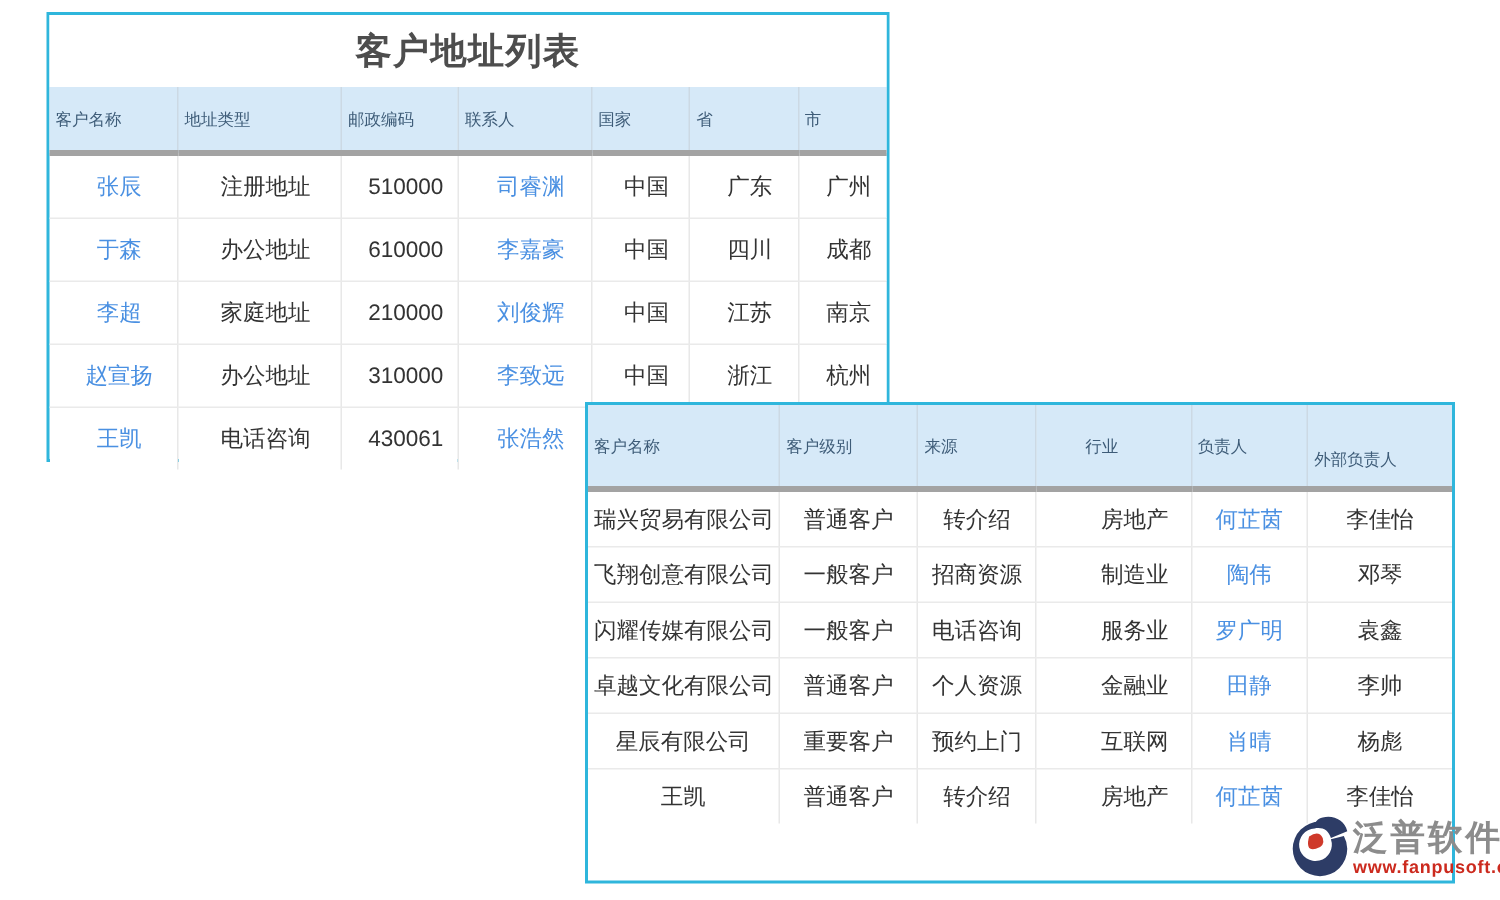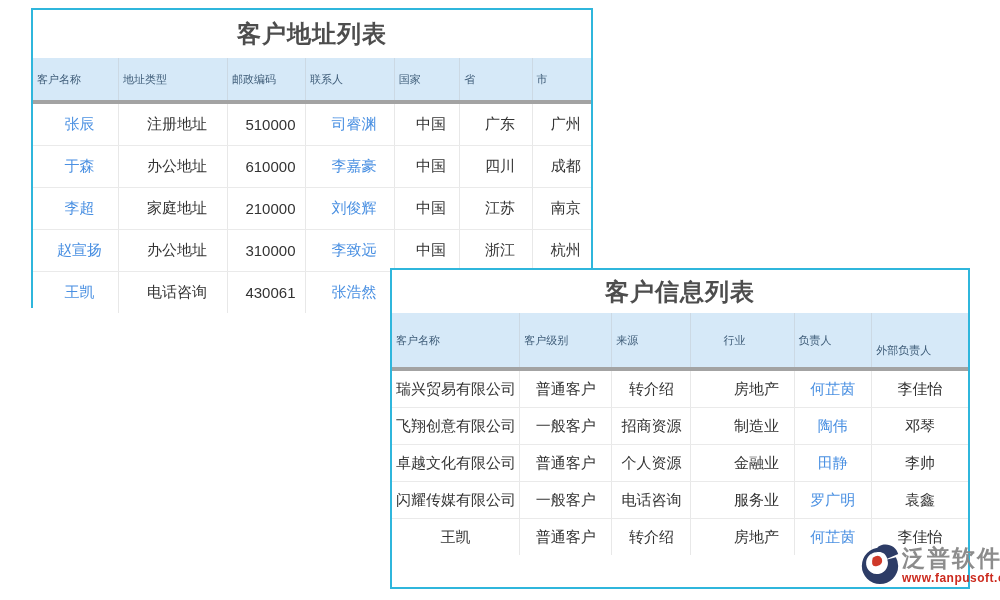--- a/index.html
+++ b/index.html
@@ -144,21 +144,20 @@
           <td class="link">张浩然</td>
           <td></td>
           <td></td>
           <td></td>
         </tr>
       </tbody>
   </table>
 </div>
 
 <div class="table-card" id="info-card">
-  <div class="card-title">客户信息列表</div>
   <table class="t2">
     <thead>
         <tr>
           <th><span>客户名称</span></th>
           <th><span>客户级别</span></th>
           <th><span>来源</span></th>
           <th><span>行业</span></th>
           <th><span>负责人</span></th>
           <th><span>外部负责人</span></th>
         </tr>
@@ -174,34 +173,42 @@
         </tr>
         <tr>
           <td>飞翔创意有限公司</td>
           <td>一般客户</td>
           <td>招商资源</td>
           <td>制造业</td>
           <td class="link">陶伟</td>
           <td>邓琴</td>
         </tr>
         <tr>
+          <td>闪耀传媒有限公司</td>
+          <td>一般客户</td>
+          <td>电话咨询</td>
+          <td>服务业</td>
+          <td class="link">罗广明</td>
+          <td>袁鑫</td>
+        </tr>
+        <tr>
           <td>卓越文化有限公司</td>
           <td>普通客户</td>
           <td>个人资源</td>
           <td>金融业</td>
           <td class="link">田静</td>
           <td>李帅</td>
         </tr>
         <tr>
-          <td>闪耀传媒有限公司</td>
-          <td>一般客户</td>
-          <td>电话咨询</td>
-          <td>服务业</td>
-          <td class="link">罗广明</td>
-          <td>袁鑫</td>
+          <td>星辰有限公司</td>
+          <td>重要客户</td>
+          <td>预约上门</td>
+          <td>互联网</td>
+          <td class="link">肖晴</td>
+          <td>杨彪</td>
         </tr>
         <tr>
           <td>王凯</td>
           <td>普通客户</td>
           <td>转介绍</td>
           <td>房地产</td>
           <td class="link">何芷茵</td>
           <td>李佳怡</td>
         </tr>
       </tbody>

